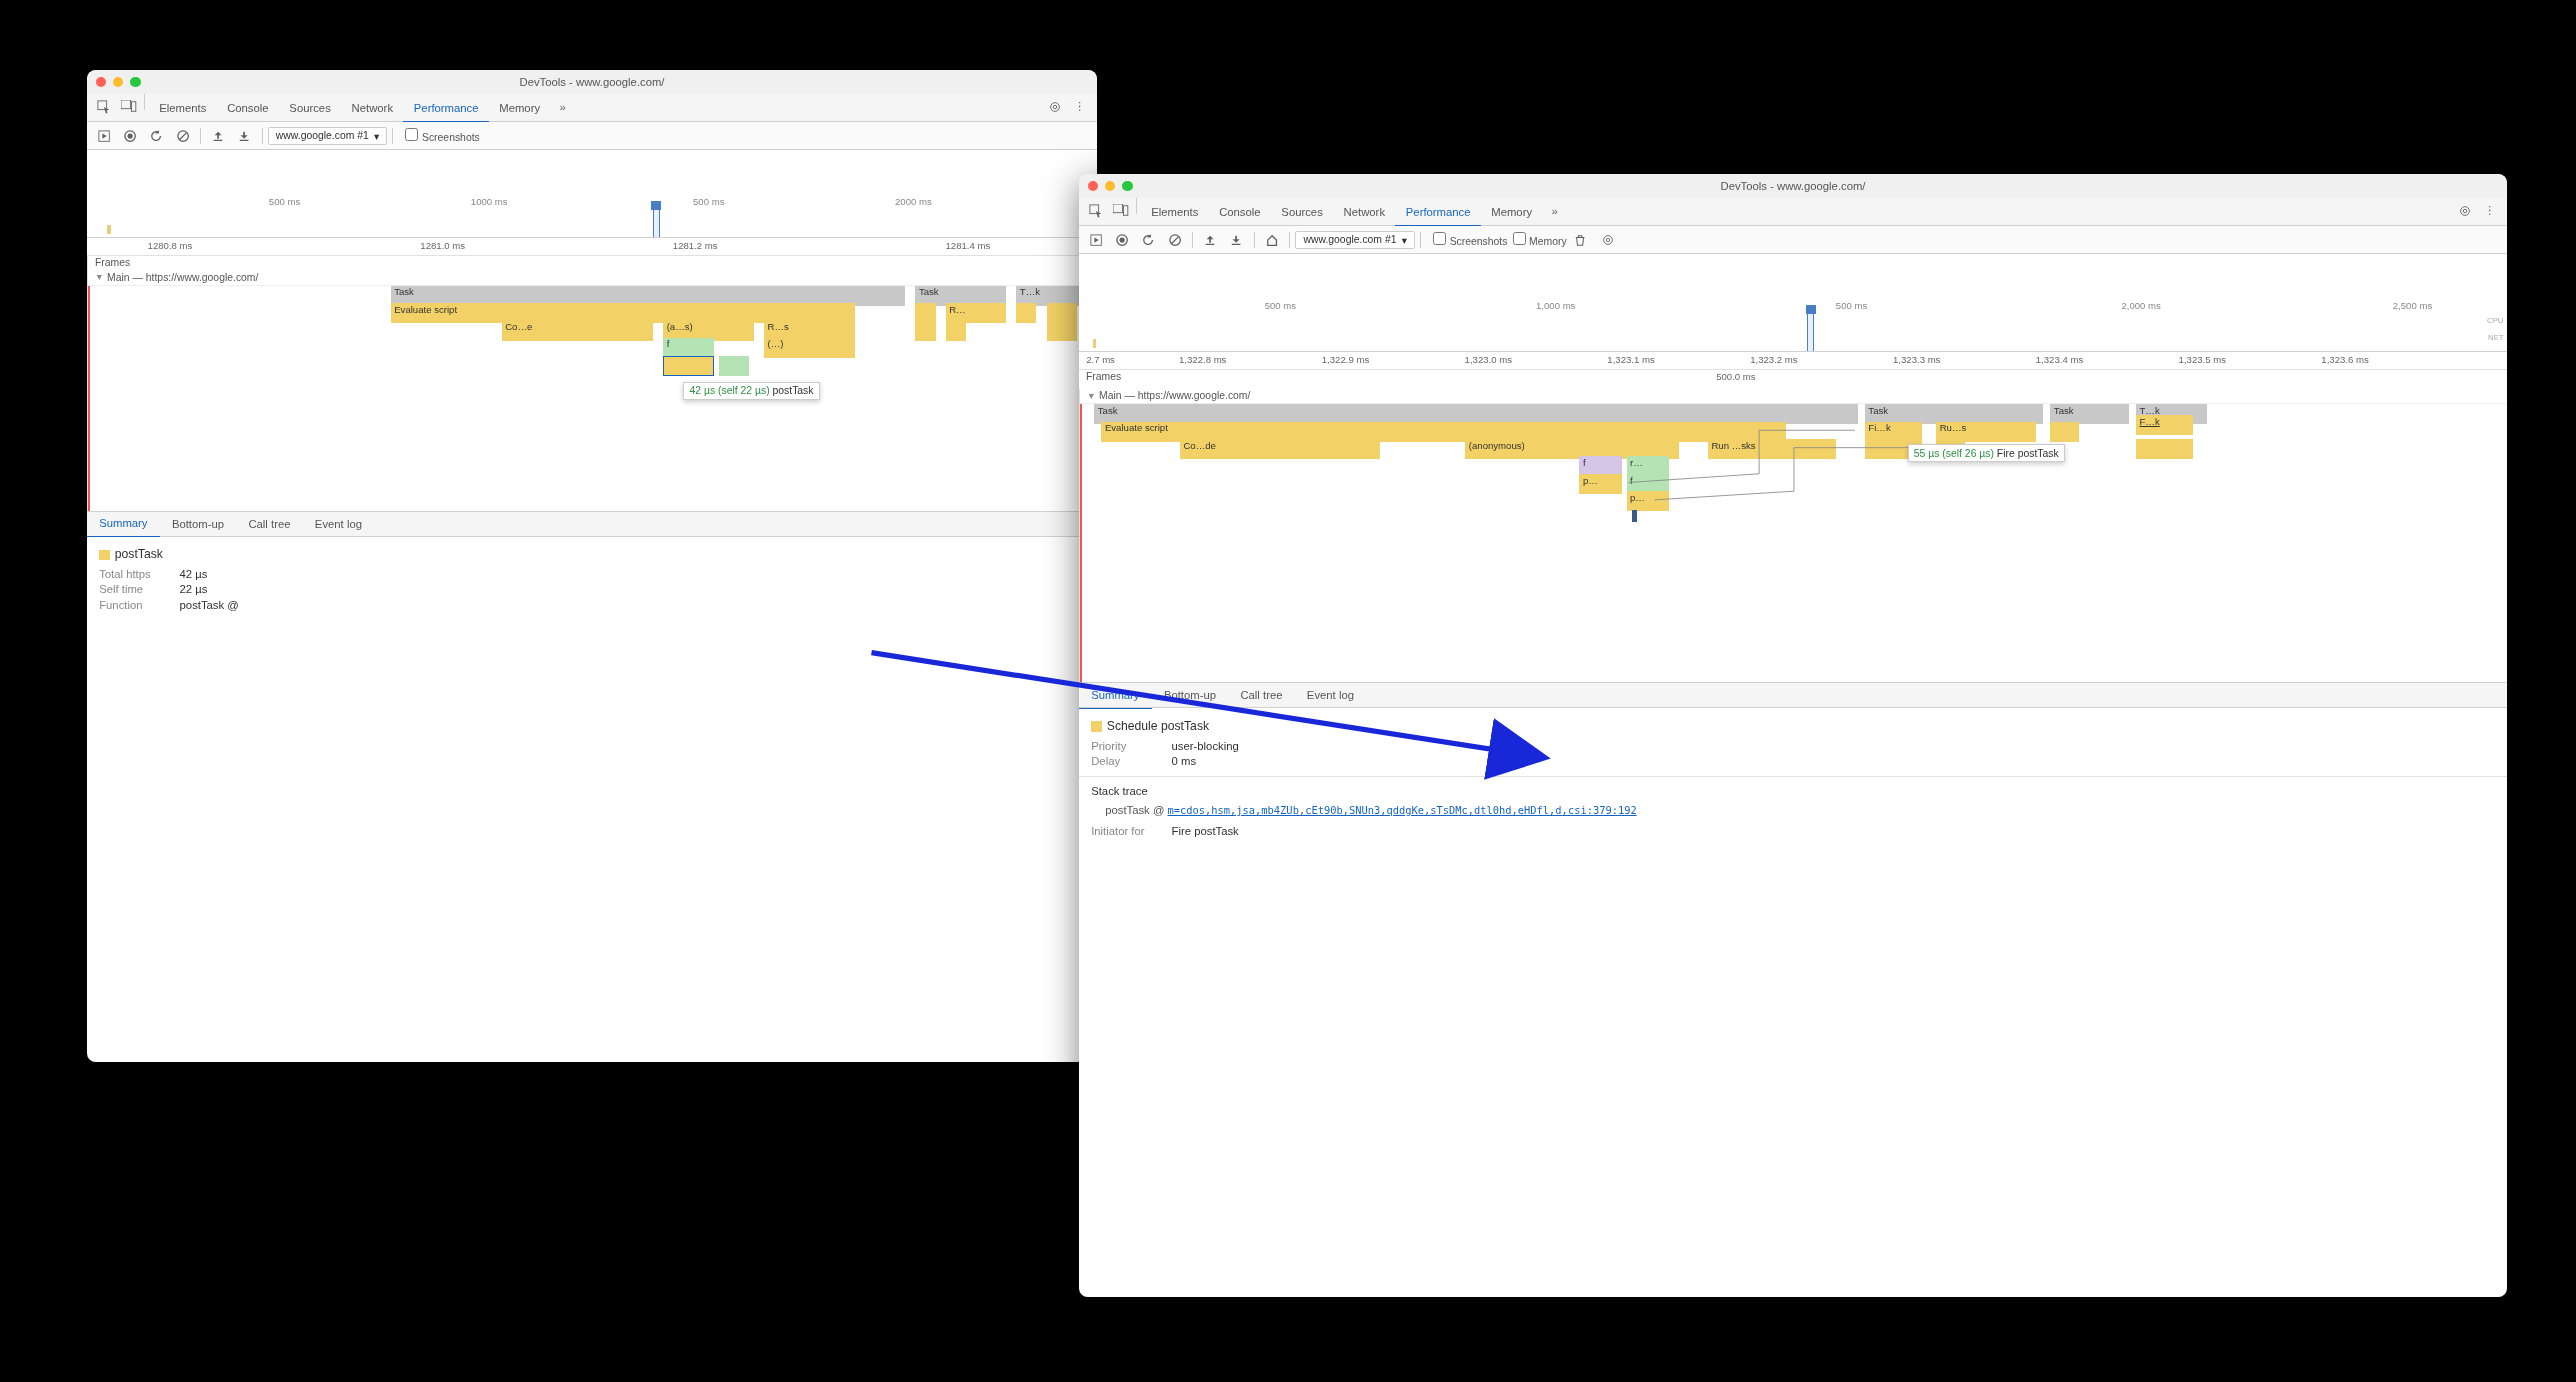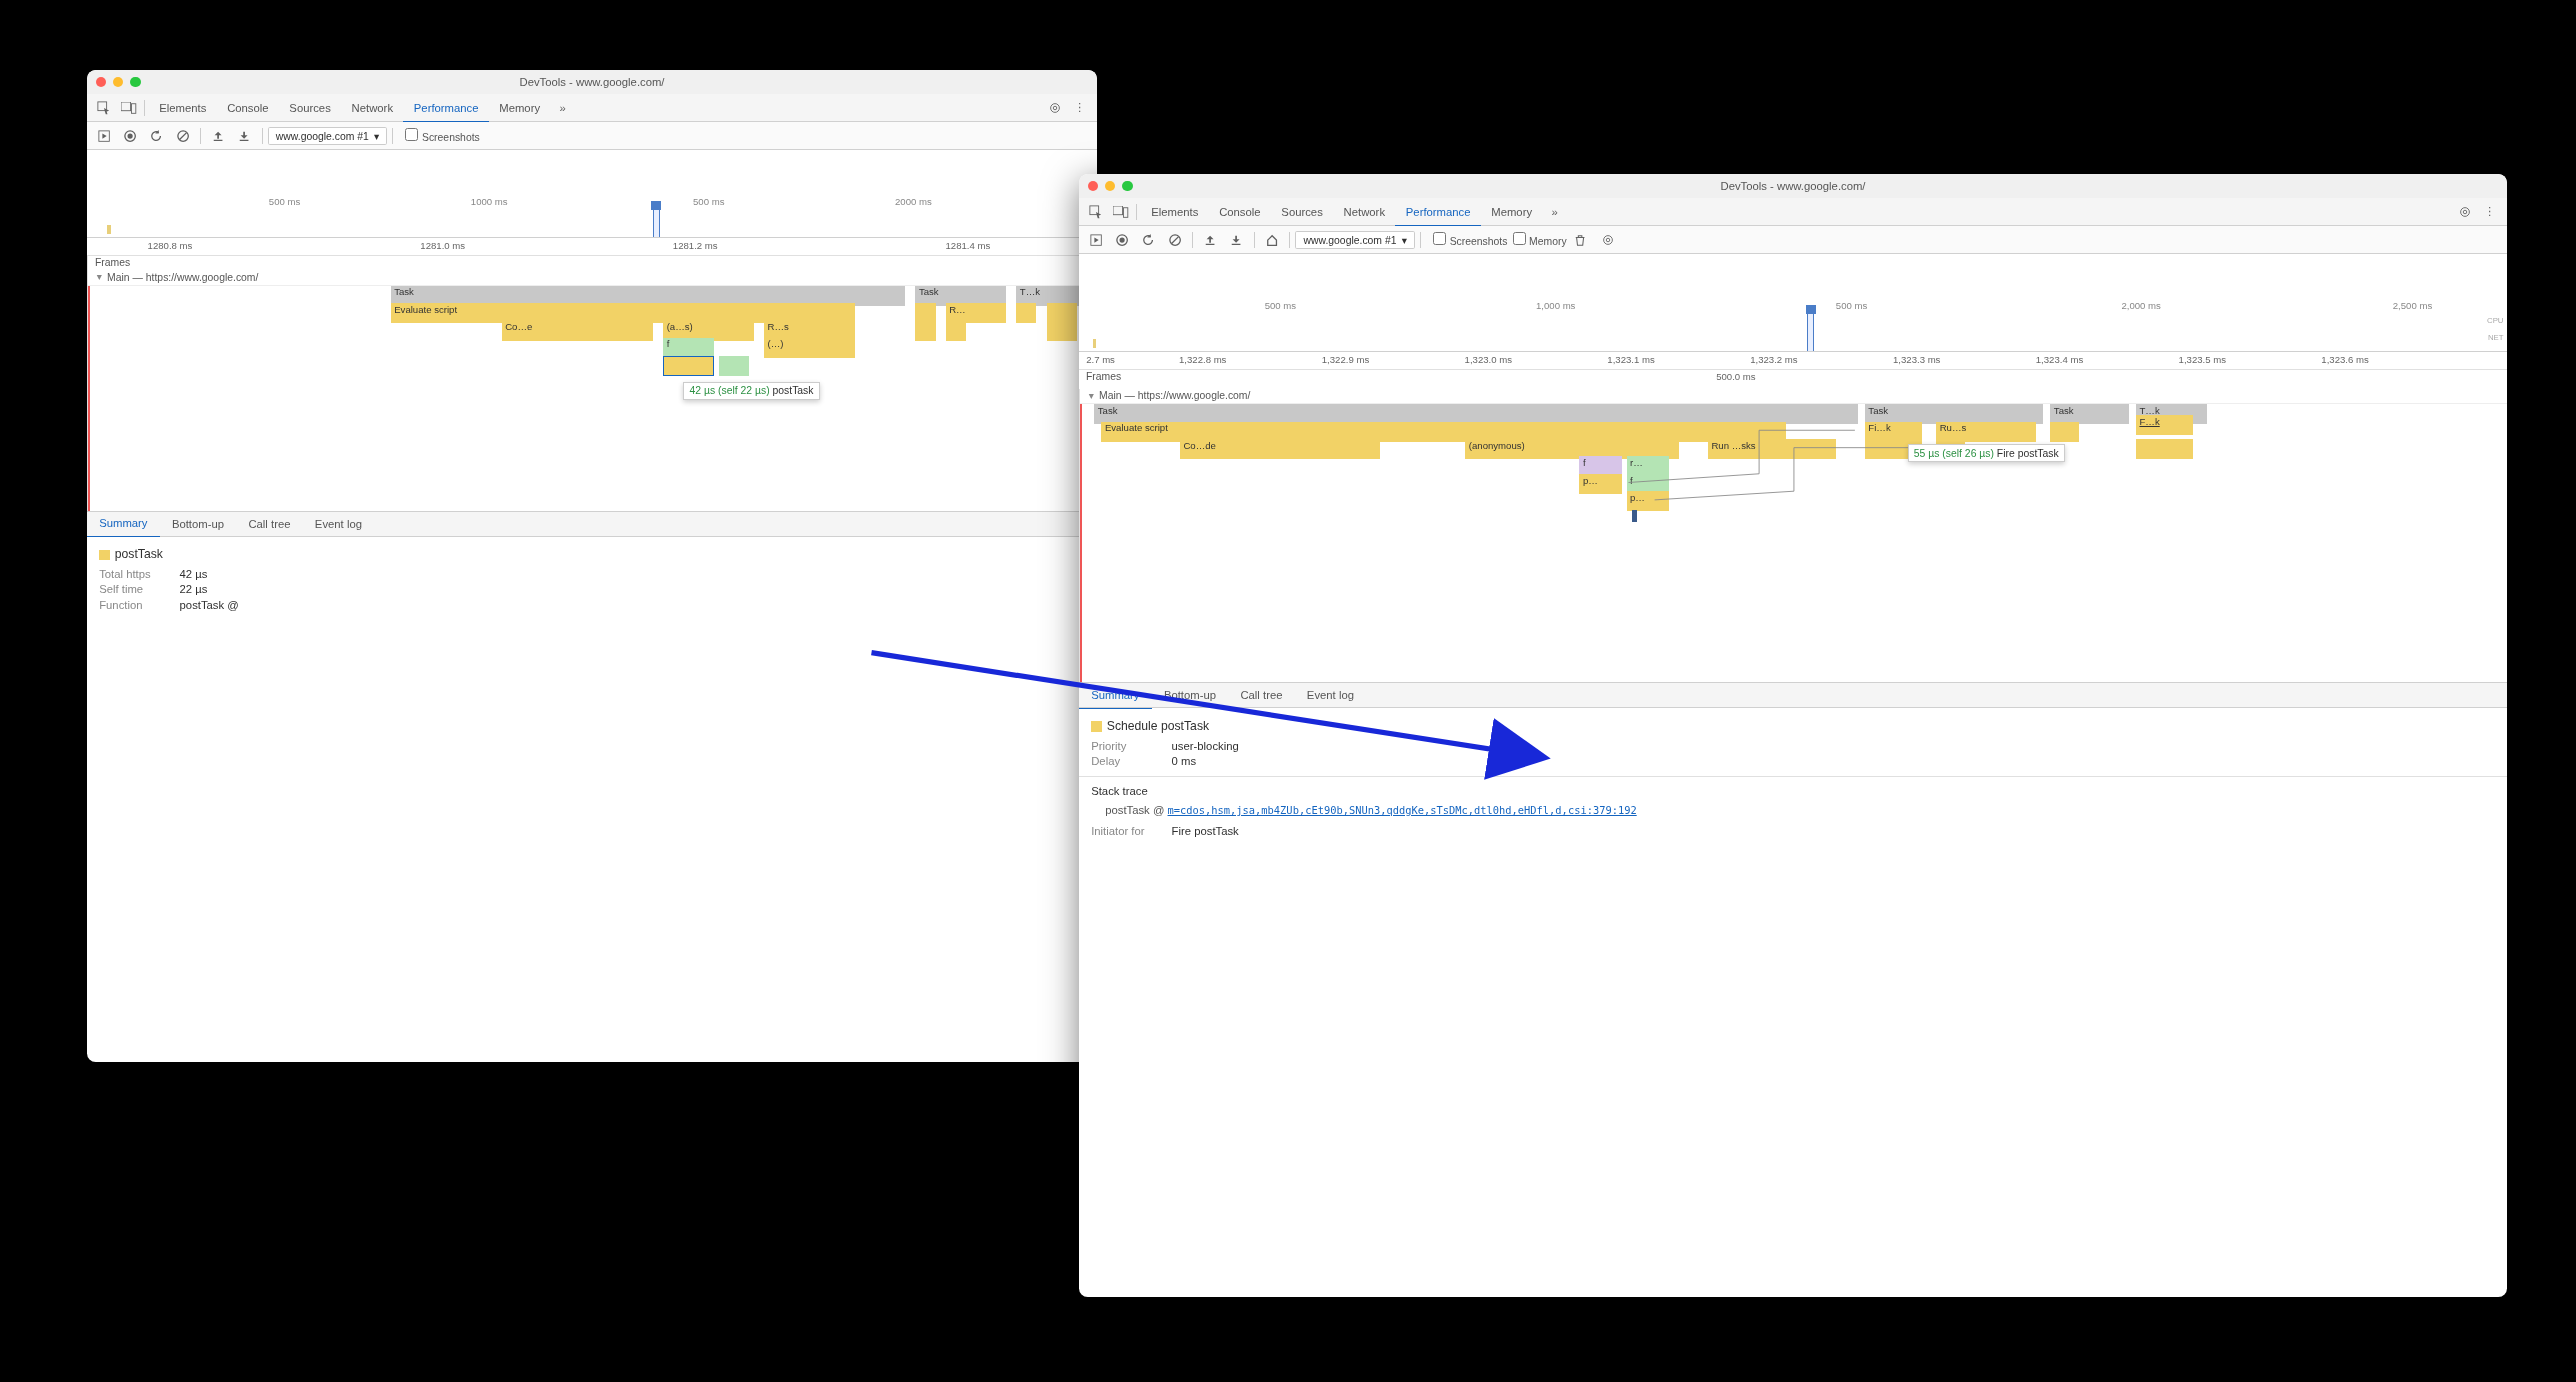--- a/index.html
+++ b/index.html
@@ -40,21 +40,21 @@
   .dot.green { background: #28c840; }
   .titlebar-title {
     flex: 1;
     text-align: center;
     font-size: 11.3px;
     color: #555;
     font-weight: 500;
   }
   .tabs {
     display: flex;
-    align-items: center;
+    align-items: flex-start;
     border-bottom: 0.9px solid #d0d0d0;
     height: 28px;
     padding: 0 5.2px;
     background: #f5f5f5;
   }
   .tabs .icon-btn {
     width: 24.4px;
     height: 24.4px;
     display: flex;
     align-items: center;
@@ -101,21 +101,21 @@
     cursor: pointer;
   }
   .toolbar .divider {
     width: 0.9px;
     height: 15.7px;
     background: #ccc;
     margin: 0 3.5px;
   }
   .select-box {
     display: flex;
-    align-items: flex-end;
+    align-items: center;
     padding: 1.7px 7px;
     border: 0.9px solid #ccc;
     border-radius: 1.7px;
     background: #fff;
     cursor: pointer;
     gap: 5.2px;
     font-size: 10.4px;
   }
   .checkboxes { display: flex; align-items: center; gap: 5.2px; margin-left: 7px; font-size: 10.4px; color: #555; }
   .checkboxes input { margin-right: 3.5px; }

